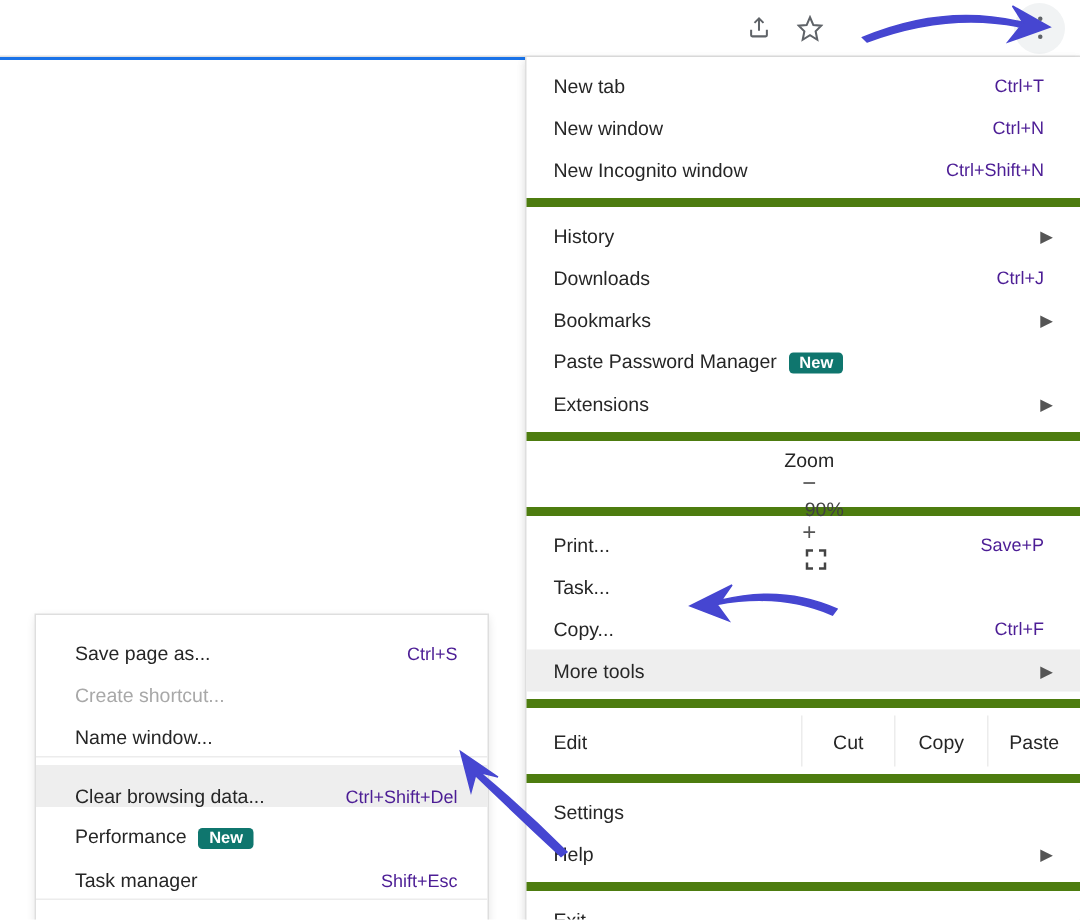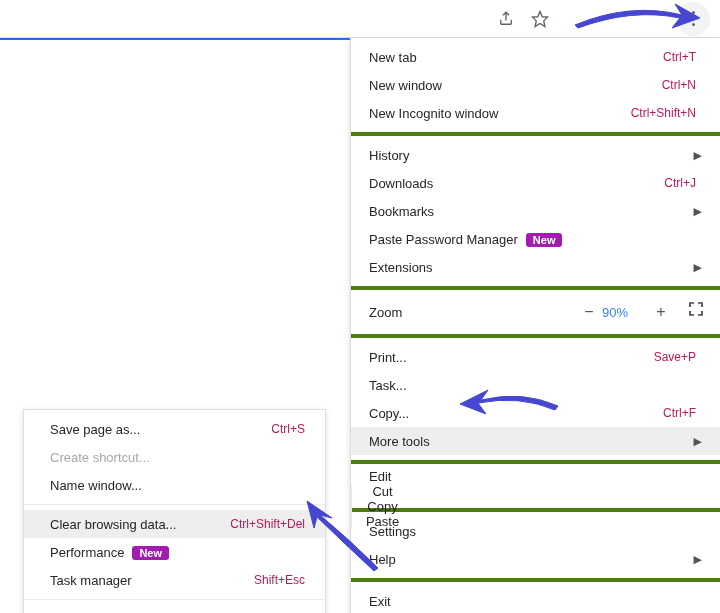--- a/index.html
+++ b/index.html
@@ -61,67 +61,67 @@
   .main-menu {
     position:absolute;
     top:38px; right:0;
     width:370px;
     background:#fff;
     border-left:1px solid #dedede;
     border-bottom:1px solid #dedede;
     box-shadow: 0 2px 6px rgba(0,0,0,.08), 0 2px 6px rgba(0,0,0,.08);
     padding-bottom:10px;
   }
-  .menu-group { border-bottom:4px solid #4d7c0f; padding:5px 0;}
+  .menu-group { border-bottom:6px solid #4d7c0f; padding:5px 0;}
   .menu-group:last-child{border-bottom:none;}
 
   .menu-item {
     display:flex; align-items:center;
     height:28px;
     padding:0 18px;
     position:relative;
     color:#262626;
   }
   .menu-item.highlight { background:#eeeeee; }
   .menu-item .lbl { flex:1; }
-  .menu-item .shortcut { color:#be185d; font-size:12px; margin-right:6px; }
+  .menu-item .shortcut { color:#4c1d95; font-size:12px; margin-right:6px; }
   .menu-item .chev { color:#555; font-size:11px; padding-left:4px;}
   .badge-new {
     display:inline-flex; align-items:center;
-    background:#a21caf; color:#fff;
+    background:#0f766e; color:#fff;
     font-size:11px; font-weight:600;
     padding:1px 7px; border-radius:3px; margin-left:8px;
   }
 
   
-  .zoom-row { display:flex; align-items:center; padding:0 10px 0 18px; height:34px; }
+  .zoom-row { display:flex; align-items:center; padding:0 10px 0 18px; height:34px;flex-direction:column; }
   .zoom-row .lbl-zoom { flex:1; }
   .zoom-btn { width:26px; text-align:center; color:#555; font-size:16px;}
-  .zoom-pct { width:46px; text-align:left; color:#3b82f6; }
+  .zoom-pct { width:46px; text-align:right; color:#404040; }
   .fullscreen-icon { width:22px; height:22px; margin-left:14px; }
 
   
-  .edit-row { display:flex; align-items:stretch; height:34px;flex-direction:column;}
+  .edit-row { display:flex; align-items:stretch; height:34px;}
   .edit-row .edit-lbl { flex:1; padding-left:18px; display:flex;align-items:center;}
   .edit-cell {
     width:62px; display:flex; align-items:center; justify-content:center;
     border-left:1px solid #ececec;
   }
 
   
   .sub-menu {
     position:absolute;
     left:23px; top:409px;
     width:303px;
     background:#fff;
     border:1px solid #dedede;
     box-shadow: 0 2px 6px rgba(0,0,0,.12);
     padding:5px 0 10px;
   }
-  .sub-menu .menu-item { padding:0 14px 0 26px; height:28px;}
+  .sub-menu .menu-item { padding:0 14px 0 26px; height:28px;align-items:flex-end;}
   .sub-menu .disabled { color:#a8a8a8; }
   .sub-menu .sep { height:1px; background:#ececec; margin:5px 0; }
   .sub-menu .menu-item.highlight { background:#eeeeee;}
 
   
   .fs-svg { width:16px; height:16px; }
 
   
   .ann-svg { position:absolute; top:0; left:0; pointer-events:none; }
 

